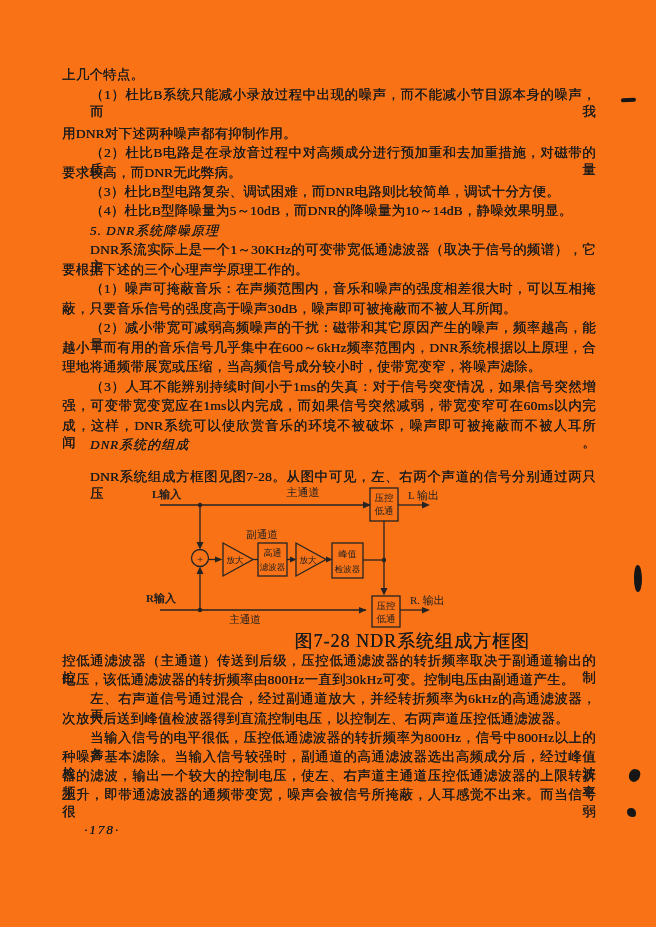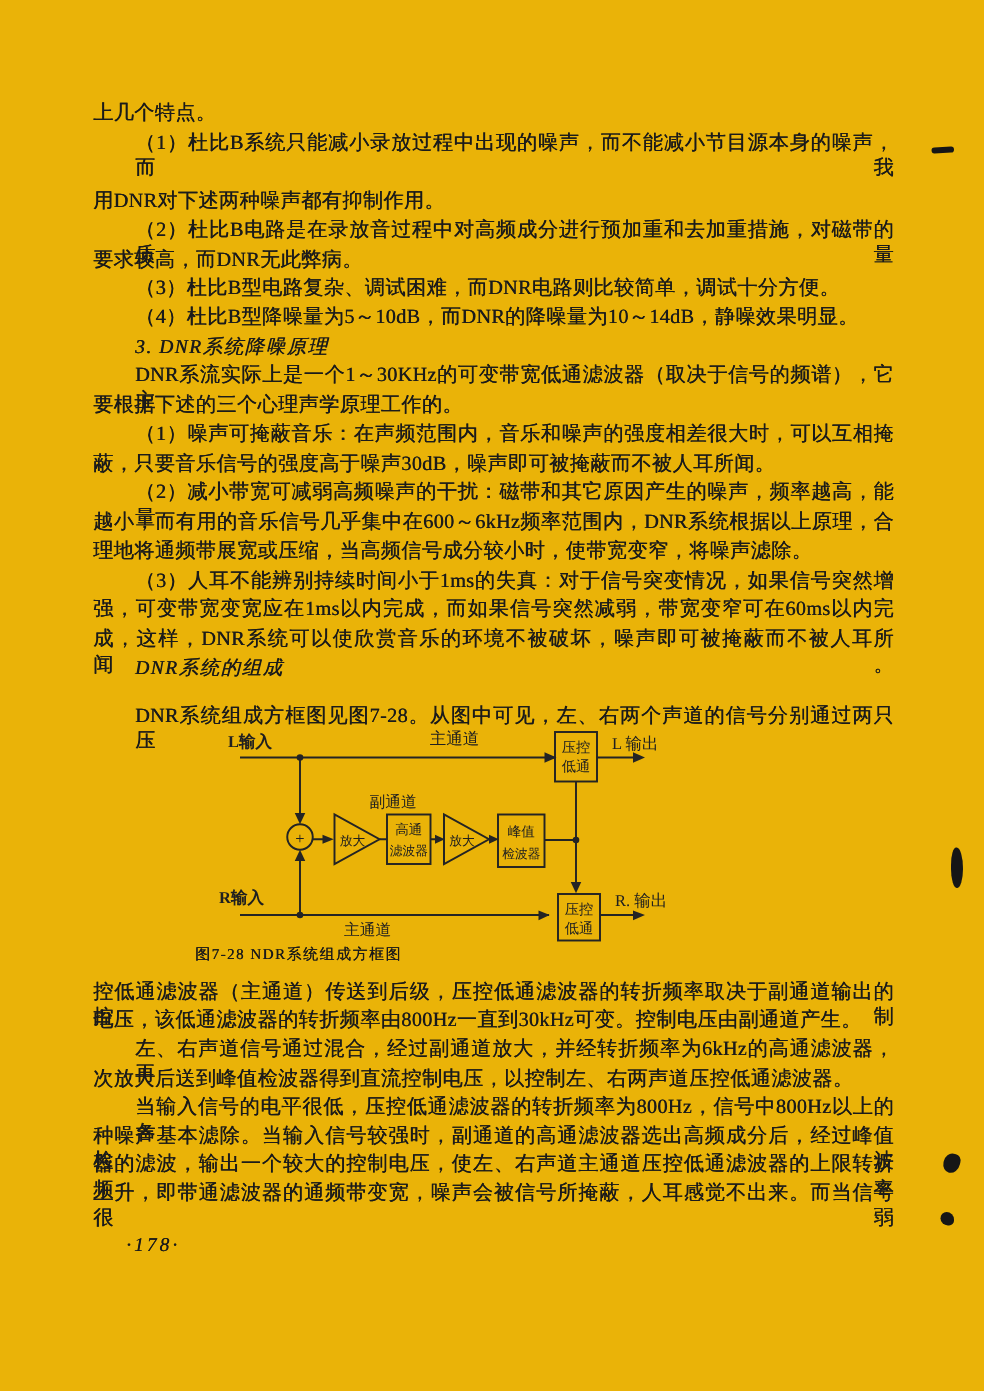--- a/index.html
+++ b/index.html
@@ -1,39 +1,39 @@
 <!DOCTYPE html>
 <html><head>
 <meta charset="utf-8">
 <style>
   html,body{margin:0;padding:0;background:#e8e8e6;}
   .page{
     position:relative;width:656px;height:927px;margin:0 auto;
-    background:#eab308;overflow:hidden;
+    background:#f97316;overflow:hidden;
     font-family:"Liberation Serif","DejaVu Serif",serif;
     color:#1b1b1b;
   }
   .ln{
     position:absolute;left:62px;width:534px;height:19px;
     font-size:13.5px;line-height:17px;white-space:nowrap;
     letter-spacing:.2px;
     text-shadow:.25px 0 0 currentColor;
   }
   .j{white-space:normal;text-align:justify;text-align-last:justify;}
   .ind{padding-left:28px;width:506px;box-sizing:content-box;}
   .ind.j{width:506px;}
   .hd{font-style:italic;font-size:13px;letter-spacing:1px;}
   .pagenum{
     position:absolute;left:84px;top:822px;font-size:13px;font-style:italic;
     letter-spacing:2px;text-shadow:.25px 0 0 currentColor;text-align:right;
   }
   .figure{position:absolute;left:130px;top:483px;width:430px;height:146px;}
   .figcap{
-    position:absolute;left:130px;top:629px;width:400px;text-align:left;
-    font-size:10px;letter-spacing:1px;text-shadow:.25px 0 0 currentColor;
+    position:absolute;left:130px;top:629px;width:400px;text-align:right;
+    font-size:18px;letter-spacing:1px;text-shadow:.25px 0 0 currentColor;
   }
   .figure svg text{
     font-family:"Liberation Serif","DejaVu Serif",serif;
     fill:#202020;
   }
   .mark{position:absolute;background:#161616;}
   .mark-dash{width:15px;height:3.5px;border-radius:2px;transform:rotate(-3deg);}
   .mark-tall{width:8px;height:27px;border-radius:45% 55% 50% 50%;}
   .mark-blob{width:11px;height:13px;border-radius:55% 40% 60% 50%;transform:rotate(12deg);}
   .mark-dot{width:9px;height:9px;border-radius:50% 60% 40% 60%;}
@@ -43,21 +43,21 @@
 
 <div class="page">
 
   <div class="ln" style="top:66px">上几个特点。</div>
   <div class="ln j ind" style="top:86px">（1）杜比B系统只能减小录放过程中出现的噪声，而不能减小节目源本身的噪声，而我</div>
   <div class="ln" style="top:125px">用DNR对下述两种噪声都有抑制作用。</div>
   <div class="ln j ind" style="top:144px">（2）杜比B电路是在录放音过程中对高频成分进行预加重和去加重措施，对磁带的质量</div>
   <div class="ln" style="top:164px">要求较高，而DNR无此弊病。</div>
   <div class="ln ind" style="top:183px">（3）杜比B型电路复杂、调试困难，而DNR电路则比较简单，调试十分方便。</div>
   <div class="ln ind" style="top:202px">（4）杜比B型降噪量为5～10dB，而DNR的降噪量为10～14dB，静噪效果明显。</div>
-  <div class="ln ind hd" style="top:222px">3. DNR系统降噪原理</div>
+  <div class="ln ind hd" style="top:222px">5. DNR系统降噪原理</div>
   <div class="ln j ind" style="top:241px">DNR系流实际上是一个1～30KHz的可变带宽低通滤波器（取决于信号的频谱），它主</div>
   <div class="ln" style="top:261px">要根据下述的三个心理声学原理工作的。</div>
   <div class="ln j ind" style="top:280px">（1）噪声可掩蔽音乐：在声频范围内，音乐和噪声的强度相差很大时，可以互相掩</div>
   <div class="ln" style="top:300px">蔽，只要音乐信号的强度高于噪声30dB，噪声即可被掩蔽而不被人耳所闻。</div>
   <div class="ln j ind" style="top:319px">（2）减小带宽可减弱高频噪声的干扰：磁带和其它原因产生的噪声，频率越高，能量</div>
   <div class="ln j" style="top:339px">越小，而有用的音乐信号几乎集中在600～6kHz频率范围内，DNR系统根据以上原理，合</div>
   <div class="ln" style="top:358px">理地将通频带展宽或压缩，当高频信号成分较小时，使带宽变窄，将噪声滤除。</div>
   <div class="ln j ind" style="top:378px">（3）人耳不能辨别持续时间小于1ms的失真：对于信号突变情况，如果信号突然增</div>
   <div class="ln j" style="top:397px">强，可变带宽变宽应在1ms以内完成，而如果信号突然减弱，带宽变窄可在60ms以内完</div>
   <div class="ln j" style="top:417px">成，这样，DNR系统可以使欣赏音乐的环境不被破坏，噪声即可被掩蔽而不被人耳所闻。</div>

